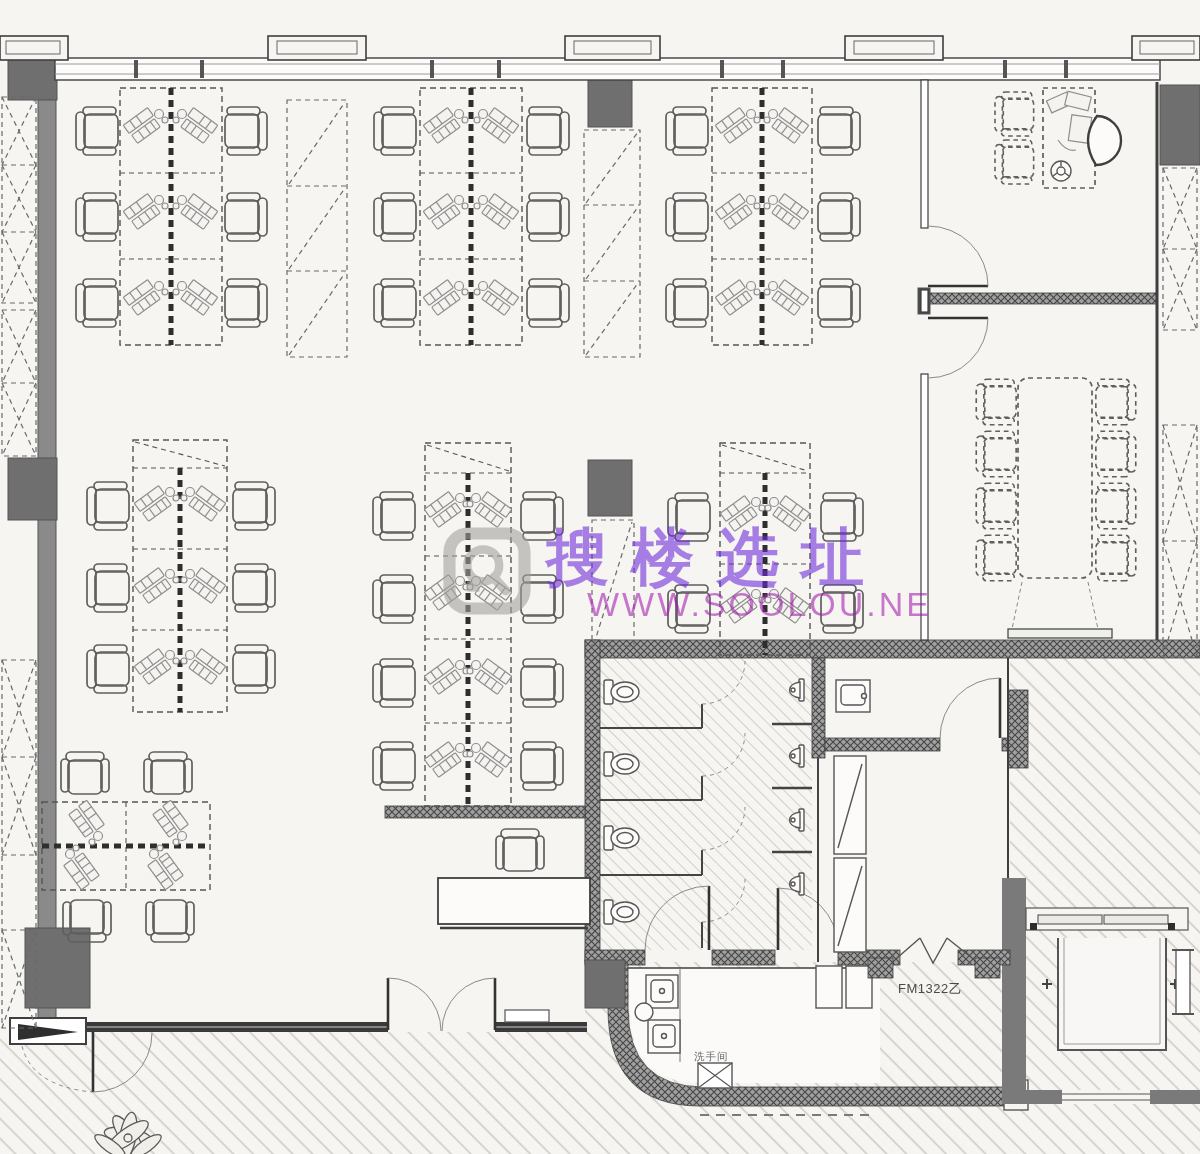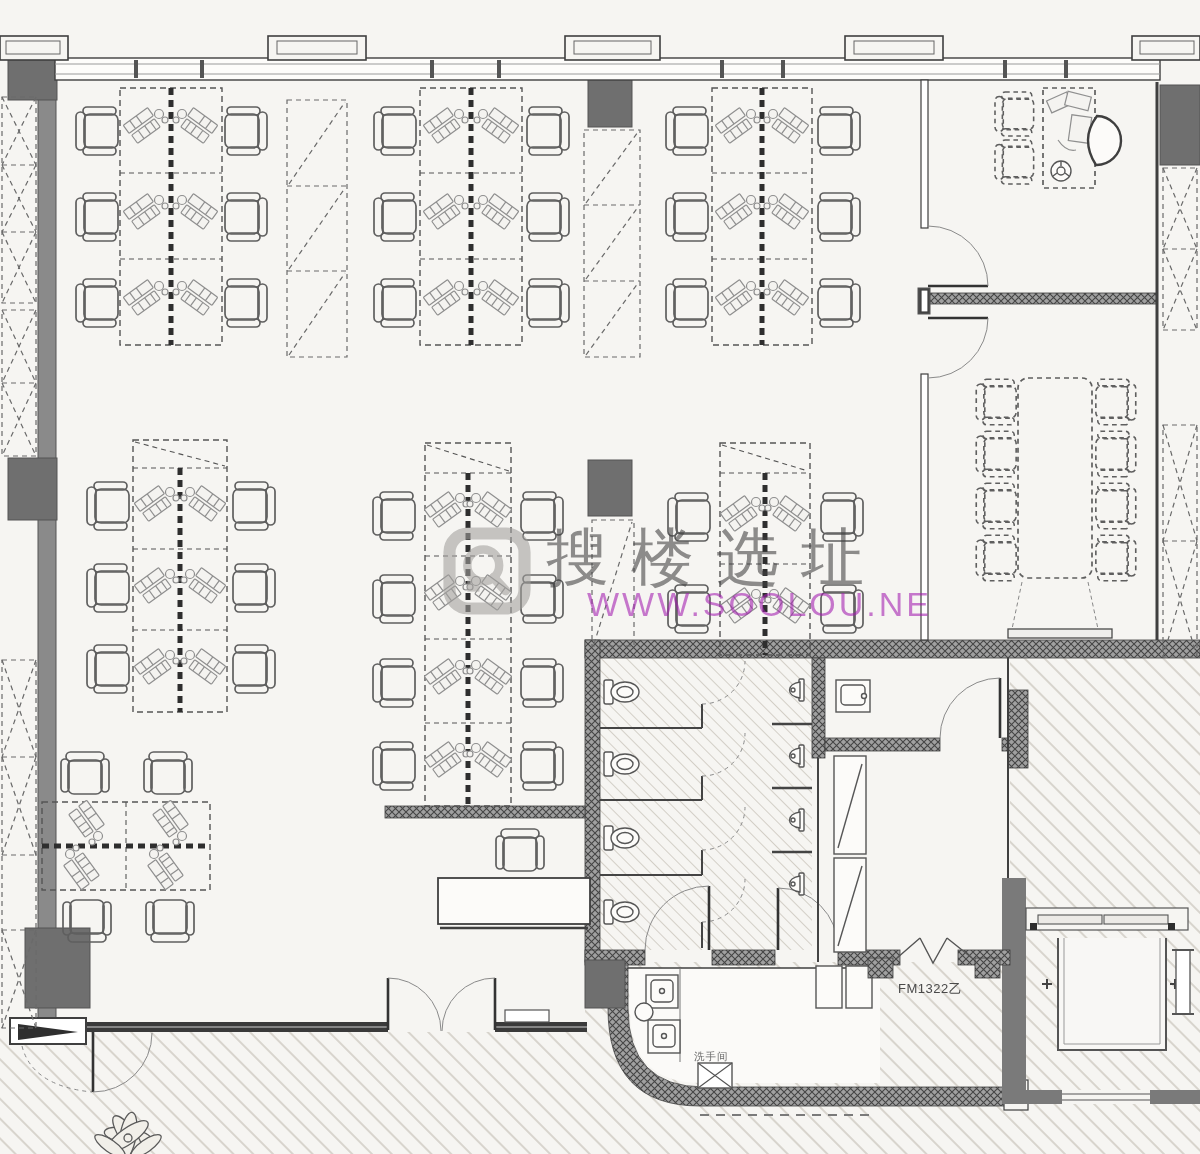--- a/index.html
+++ b/index.html
@@ -16,21 +16,21 @@
   .wall{stroke:#3f3f3f;stroke-width:1.4;}
   .thin{stroke:#777;stroke-width:1;fill:none;}
   .leaf{stroke:#333;stroke-width:2.6;fill:none;}
   .arc{stroke:#8a8a8a;stroke-width:1;fill:none;}
   .darc{stroke:#8a8a8a;stroke-width:1;fill:none;stroke-dasharray:4,4;}
   .fix{stroke:#565656;stroke-width:1.4;fill:#fcfbf9;}
   .cabX{stroke:#6a6a6a;stroke-width:1.2;fill:none;stroke-dasharray:5,4;}
   
   .watermark{position:absolute;left:442px;top:526px;display:flex;align-items:flex-start;
              gap:14px;opacity:.58;pointer-events:none;}
-  .wm-title{font-size:63px;font-weight:normal;letter-spacing:22px;color:#404040;line-height:1.0;white-space:nowrap;}
+  .wm-title{font-size:63px;font-weight:bold;letter-spacing:22px;color:#6d28d9;line-height:1.0;white-space:nowrap;}
   .wm-url{font-size:34px;letter-spacing:3px;color:#a21caf;margin-top:-4px;white-space:nowrap;margin-left:41px;}
 </style>
 </head>
 <body>
 
 <div class="stage">
 <svg width="1200" height="1154" viewBox="0 0 1200 1154">
 <defs>
   <pattern id="hatch" width="14" height="14" patternUnits="userSpaceOnUse" patternTransform="rotate(-45)">
     <line x1="7" y1="0" x2="7" y2="14" stroke="#c8c3ba" stroke-width="1.3"></line>

